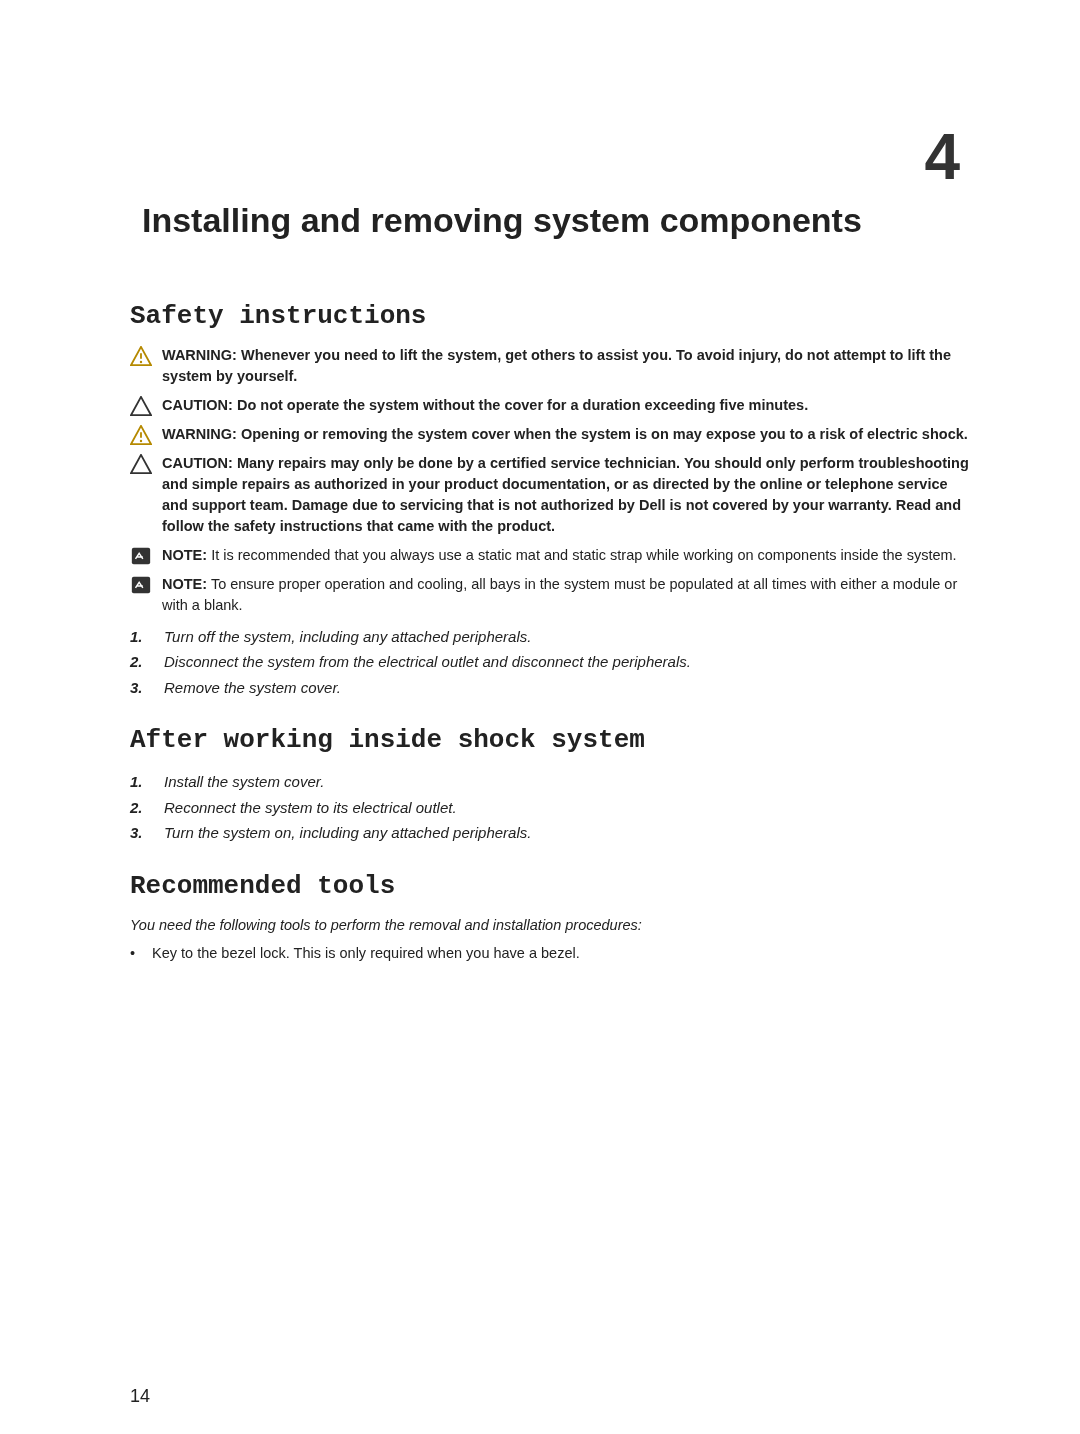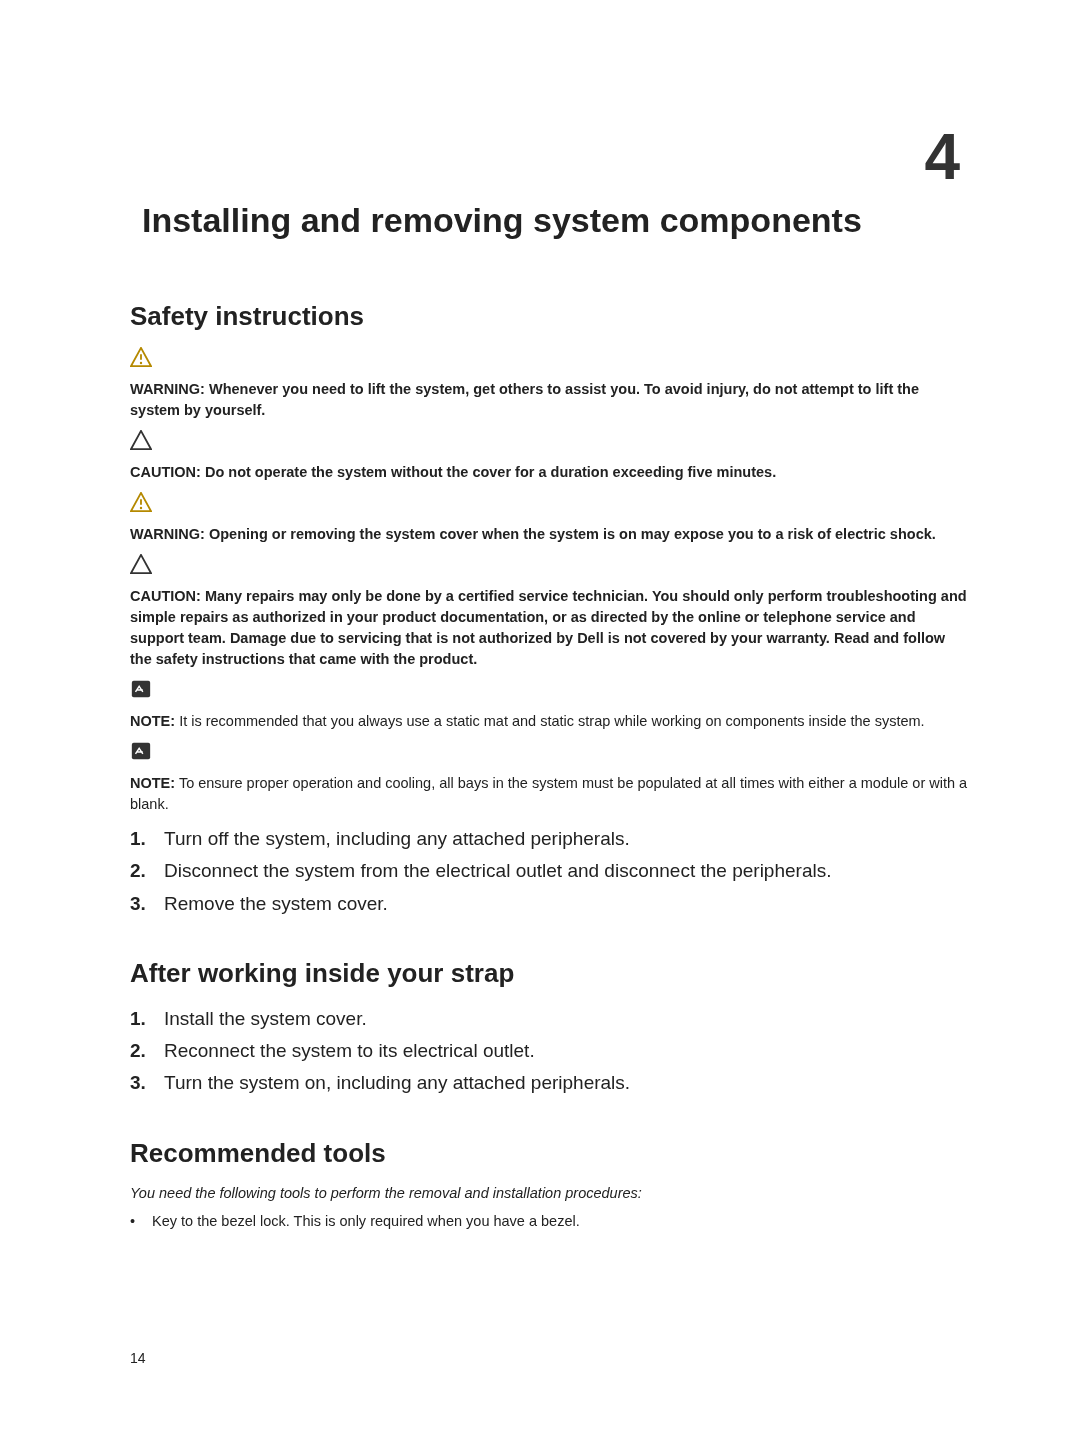--- a/index.html
+++ b/index.html
@@ -1,35 +1,35 @@
 <!DOCTYPE html>
 <html><head>
 <meta charset="utf-8">
 <style>
   * { box-sizing: border-box; margin: 0; padding: 0; }
   html, body { width: 1080px; height: 1434px; background: #fff; font-family: Arial, Helvetica, sans-serif; color: #222; }
   .page { padding: 130px 110px 0 130px; position: relative; }
   .chapter-num { position: absolute; top: 120px; right: 120px; font-size: 64px; font-weight: 700; color: #333; }
   .h1 { font-size: 34px; font-weight: 700; line-height: 1.2; margin-top: 70px; margin-bottom: 60px; margin-left: 12px; }
-  .h2 { font-size: 26px; font-weight: 700; margin-top: 38px; margin-bottom: 14px; }
-  .callout { display: flex; align-items: flex-start; gap: 10px; margin: 8px 0; font-size: 14.5px; line-height: 1.45; flex-direction: column; }
+  .h2 { font-size: 26px; font-weight: 700; margin-top: 25px; margin-bottom: 14px; font-family: Liberation Mono, monospace; }
+  .callout { display: flex; align-items: flex-start; gap: 10px; margin: 8px 0; font-size: 14.5px; line-height: 1.45; }
   .callout .ico { flex: 0 0 22px; width: 22px; height: 20px; margin-top: 1px; }
   .callout .txt { flex: 1; }
   .callout.bold .txt { font-weight: 700; }
   .callout.bold .lead { font-weight: 700; }
   .callout .lead { font-weight: 700; }
   .callout.nonbold .body { font-weight: 400; }
-  ol.steps { list-style: none; counter-reset: step; margin: 8px 0 18px 0; font-size: 19px; line-height: 1.7; }
+  ol.steps { list-style: none; counter-reset: step; margin: 8px 0 18px 0; font-size: 15px; line-height: 1.7; font-style: italic; }
   ol.steps li { counter-increment: step; display: flex; gap: 14px; }
   ol.steps li::before { content: counter(step) "."; font-weight: 700; min-width: 20px; }
   .para { font-size: 14.5px; line-height: 1.5; margin: 8px 0; font-style: italic; }
   ul.bul { list-style: none; margin: 4px 0; font-size: 14.5px; }
   ul.bul li { display: flex; gap: 10px; align-items: center; }
   ul.bul li::before { content: "•"; min-width: 12px; }
-  .page-num { position: absolute; left: 130px; top: 1350px; font-size: 14px; }
+  .page-num { position: absolute; left: 130px; top: 1386px; font-size: 18px; }
   svg { display: block; }
 </style>
 </head>
 <body>
 
 <div class="page">
   <div class="chapter-num">4</div>
   <h1 class="h1">Installing and removing system components</h1>
 
   <h2 class="h2">Safety instructions</h2>
@@ -99,21 +99,21 @@
         <span>Turn off the system, including any attached peripherals.</span>
       </li>
     <li>
         <span>Disconnect the system from the electrical outlet and disconnect the peripherals.</span>
       </li>
     <li>
         <span>Remove the system cover.</span>
       </li>
   </ol>
 
-  <h2 class="h2">After working inside your strap</h2>
+  <h2 class="h2">After working inside shock system</h2>
   <ol class="steps">
     <li>
         <span>Install the system cover.</span>
       </li>
     <li>
         <span>Reconnect the system to its electrical outlet.</span>
       </li>
     <li>
         <span>Turn the system on, including any attached peripherals.</span>
       </li>

